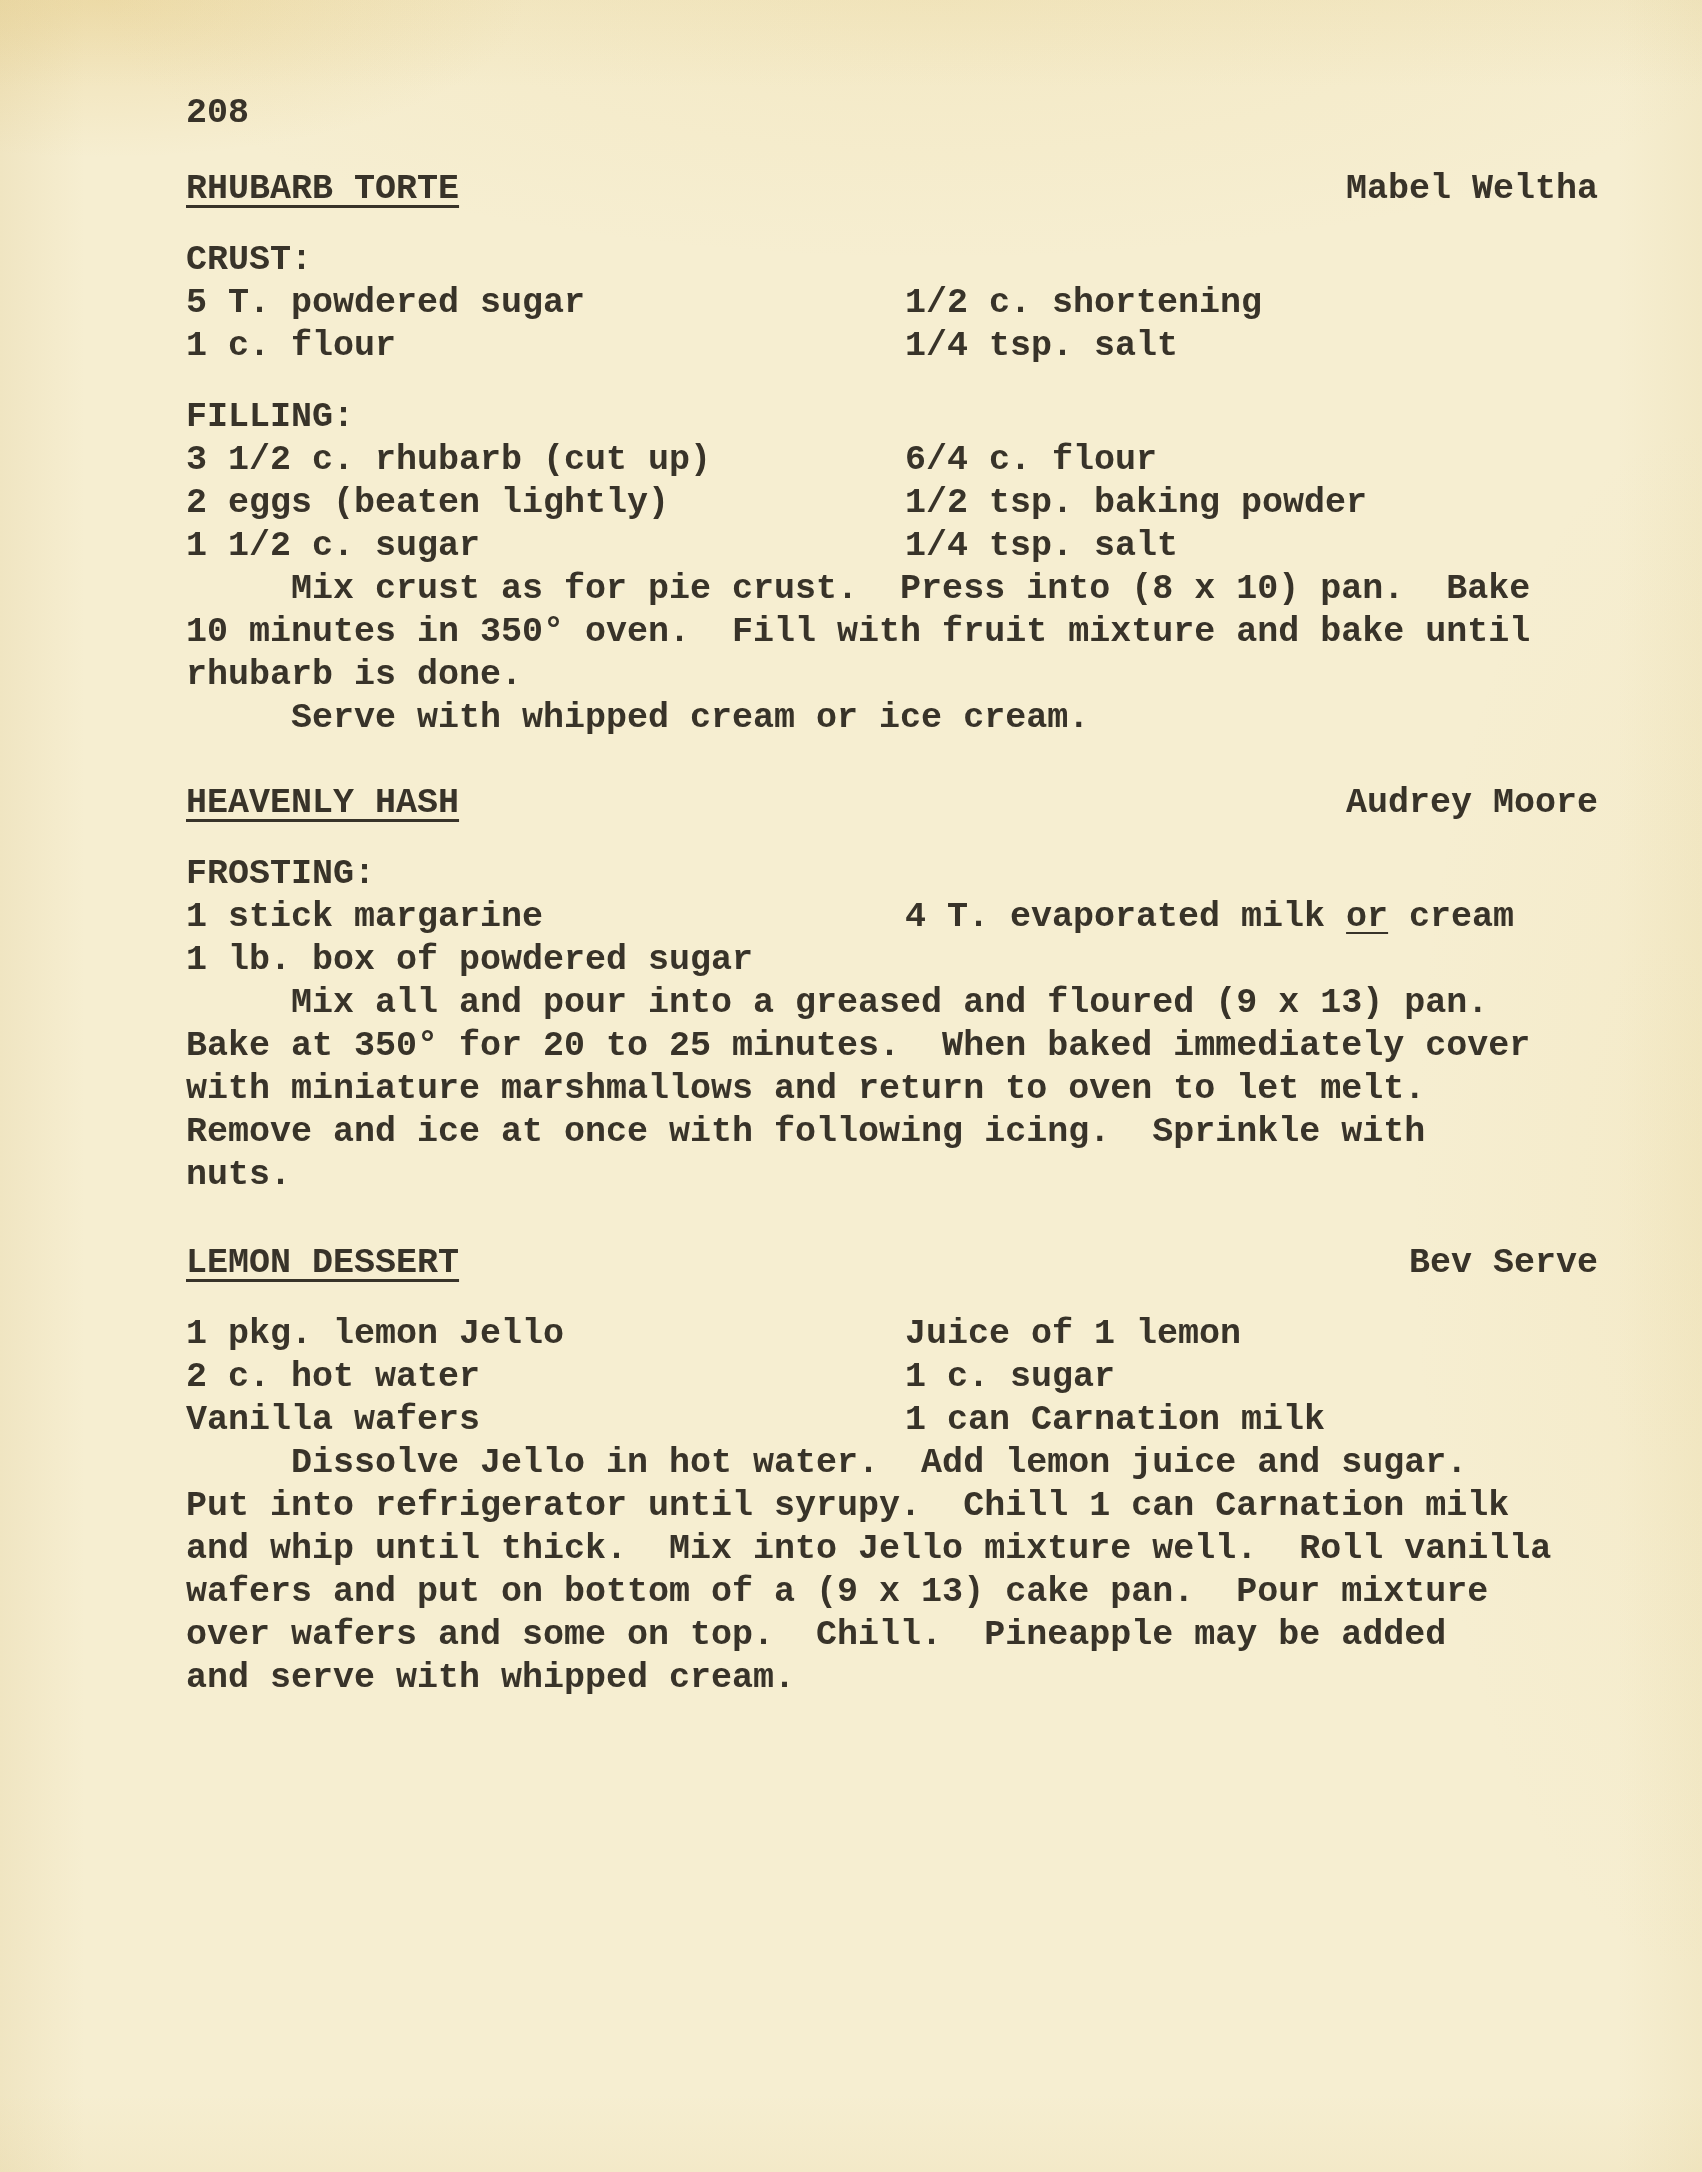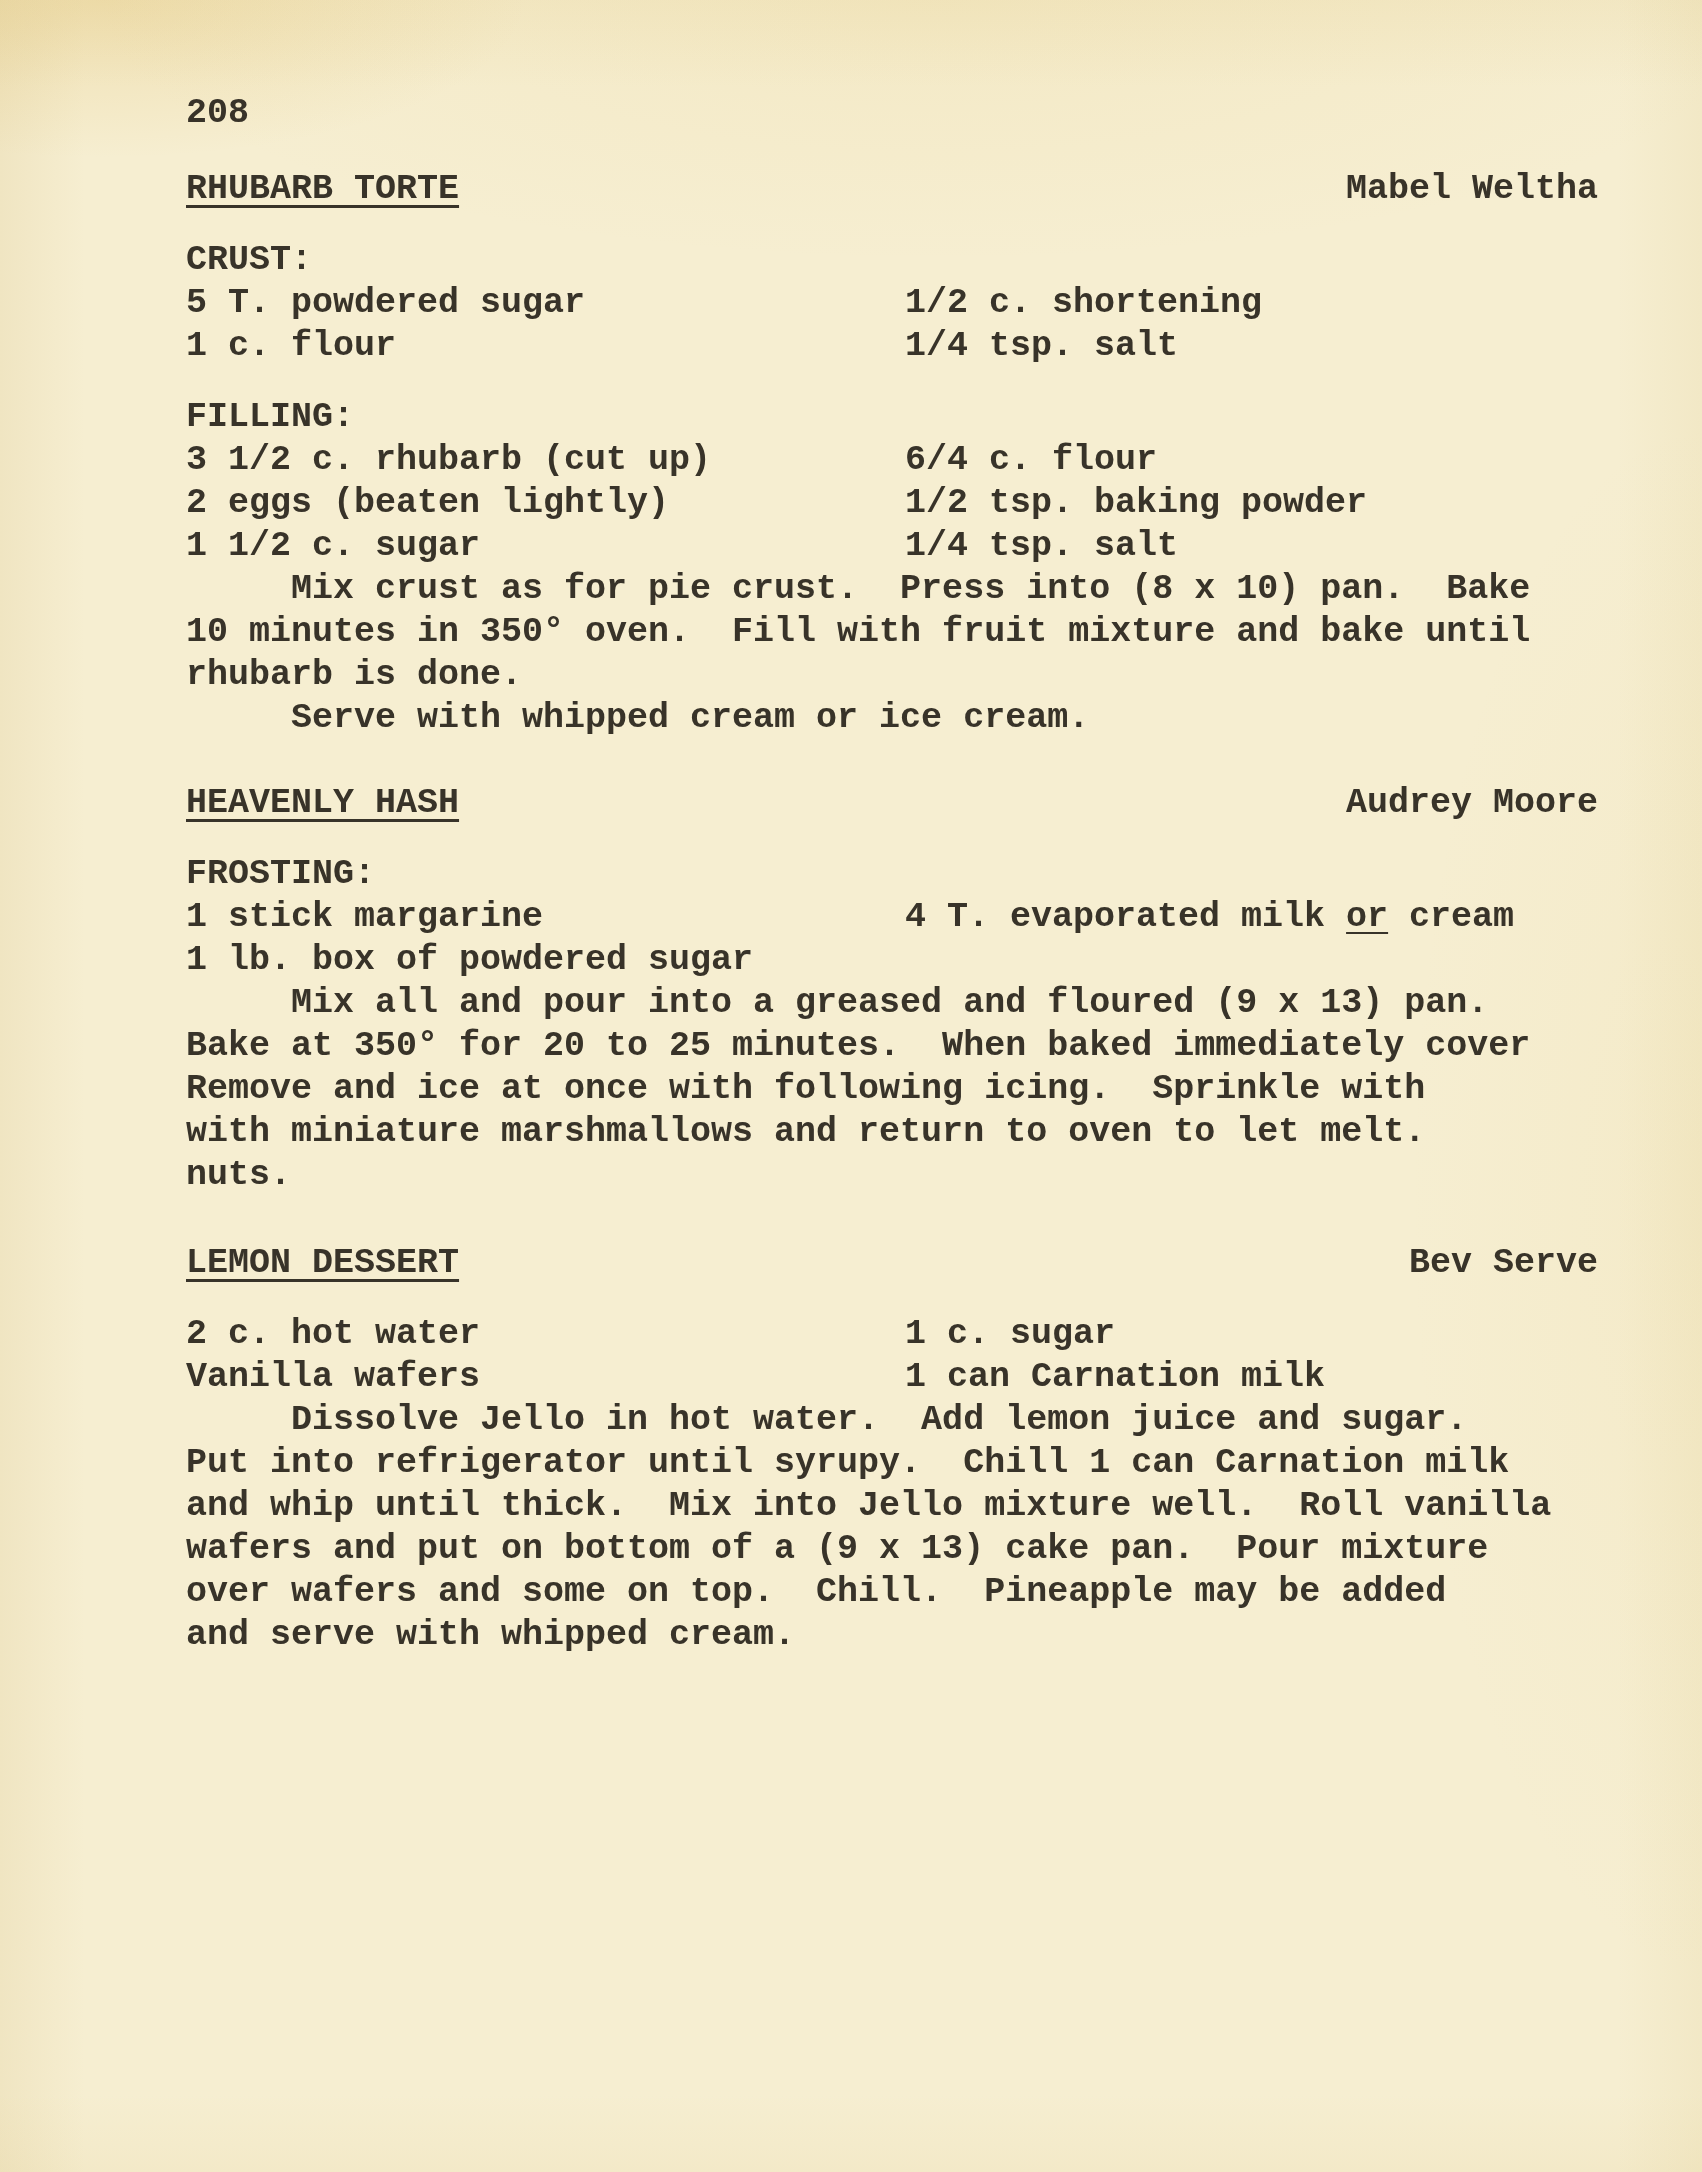--- a/index.html
+++ b/index.html
@@ -133,33 +133,37 @@
       </div>
       <div class="ing-row">
         <span class="col-l">1 lb. box of powdered sugar</span>
         <span class="col-r"></span>
       </div>
     </div>
 
     <div class="instructions">
       <div class="instr-line">     Mix all and pour into a greased and floured (9 x 13) pan.</div>
       <div class="instr-line">Bake at 350° for 20 to 25 minutes.  When baked immediately cover</div>
+      <div class="instr-line">with miniature marshmallows and return to oven to let melt.</div>
       <div class="instr-line">Remove and ice at once with following icing.  Sprinkle with</div>
-      <div class="instr-line">with miniature marshmallows and return to oven to let melt.</div>
       <div class="instr-line">nuts.</div>
     </div>
   </section>
 
   <section class="recipe-3">
     <div class="title-row">
       <h2 class="recipe-title">LEMON DESSERT</h2>
       <span class="recipe-author">Bev Serve</span>
     </div>
 
     <div class="ing-rows ing-group-gap">
+      <div class="ing-row">
+        <span class="col-l">1 pkg. lemon Jello</span>
+        <span class="col-r">Juice of 1 lemon</span>
+      </div>
       <div class="ing-row">
         <span class="col-l">2 c. hot water</span>
         <span class="col-r">1 c. sugar</span>
       </div>
       <div class="ing-row">
         <span class="col-l">Vanilla wafers</span>
         <span class="col-r">1 can Carnation milk</span>
       </div>
     </div>
 

